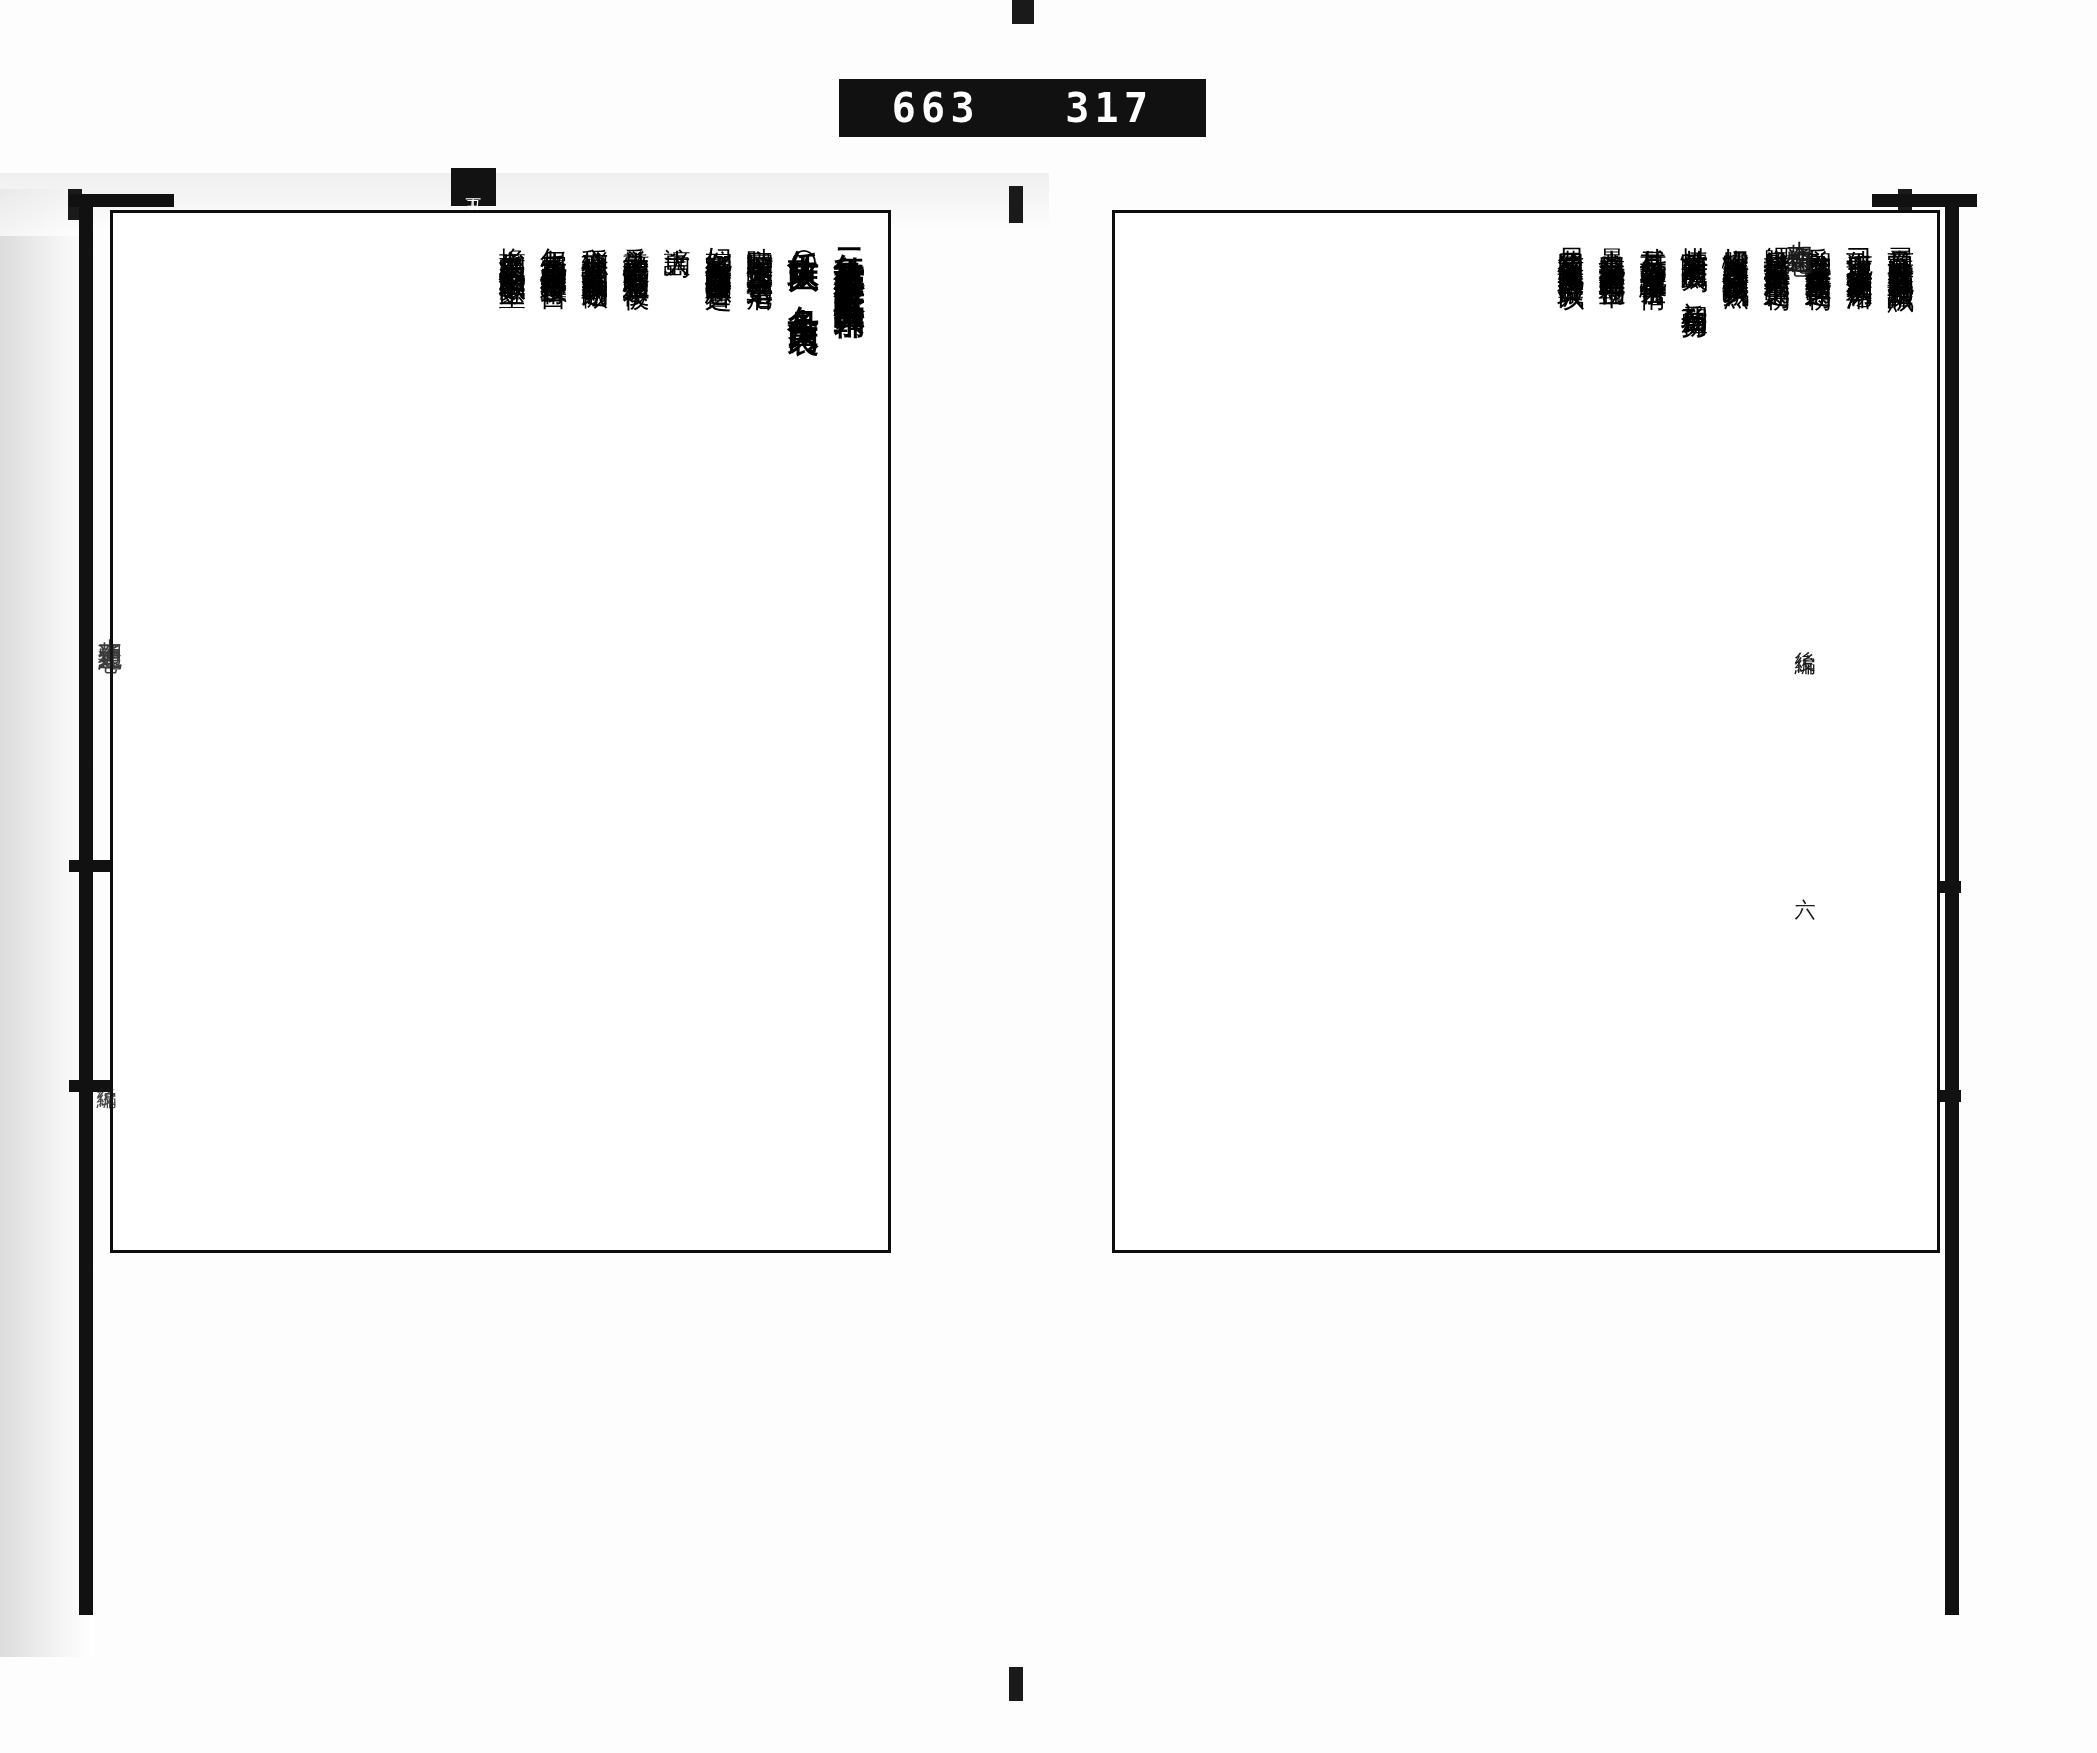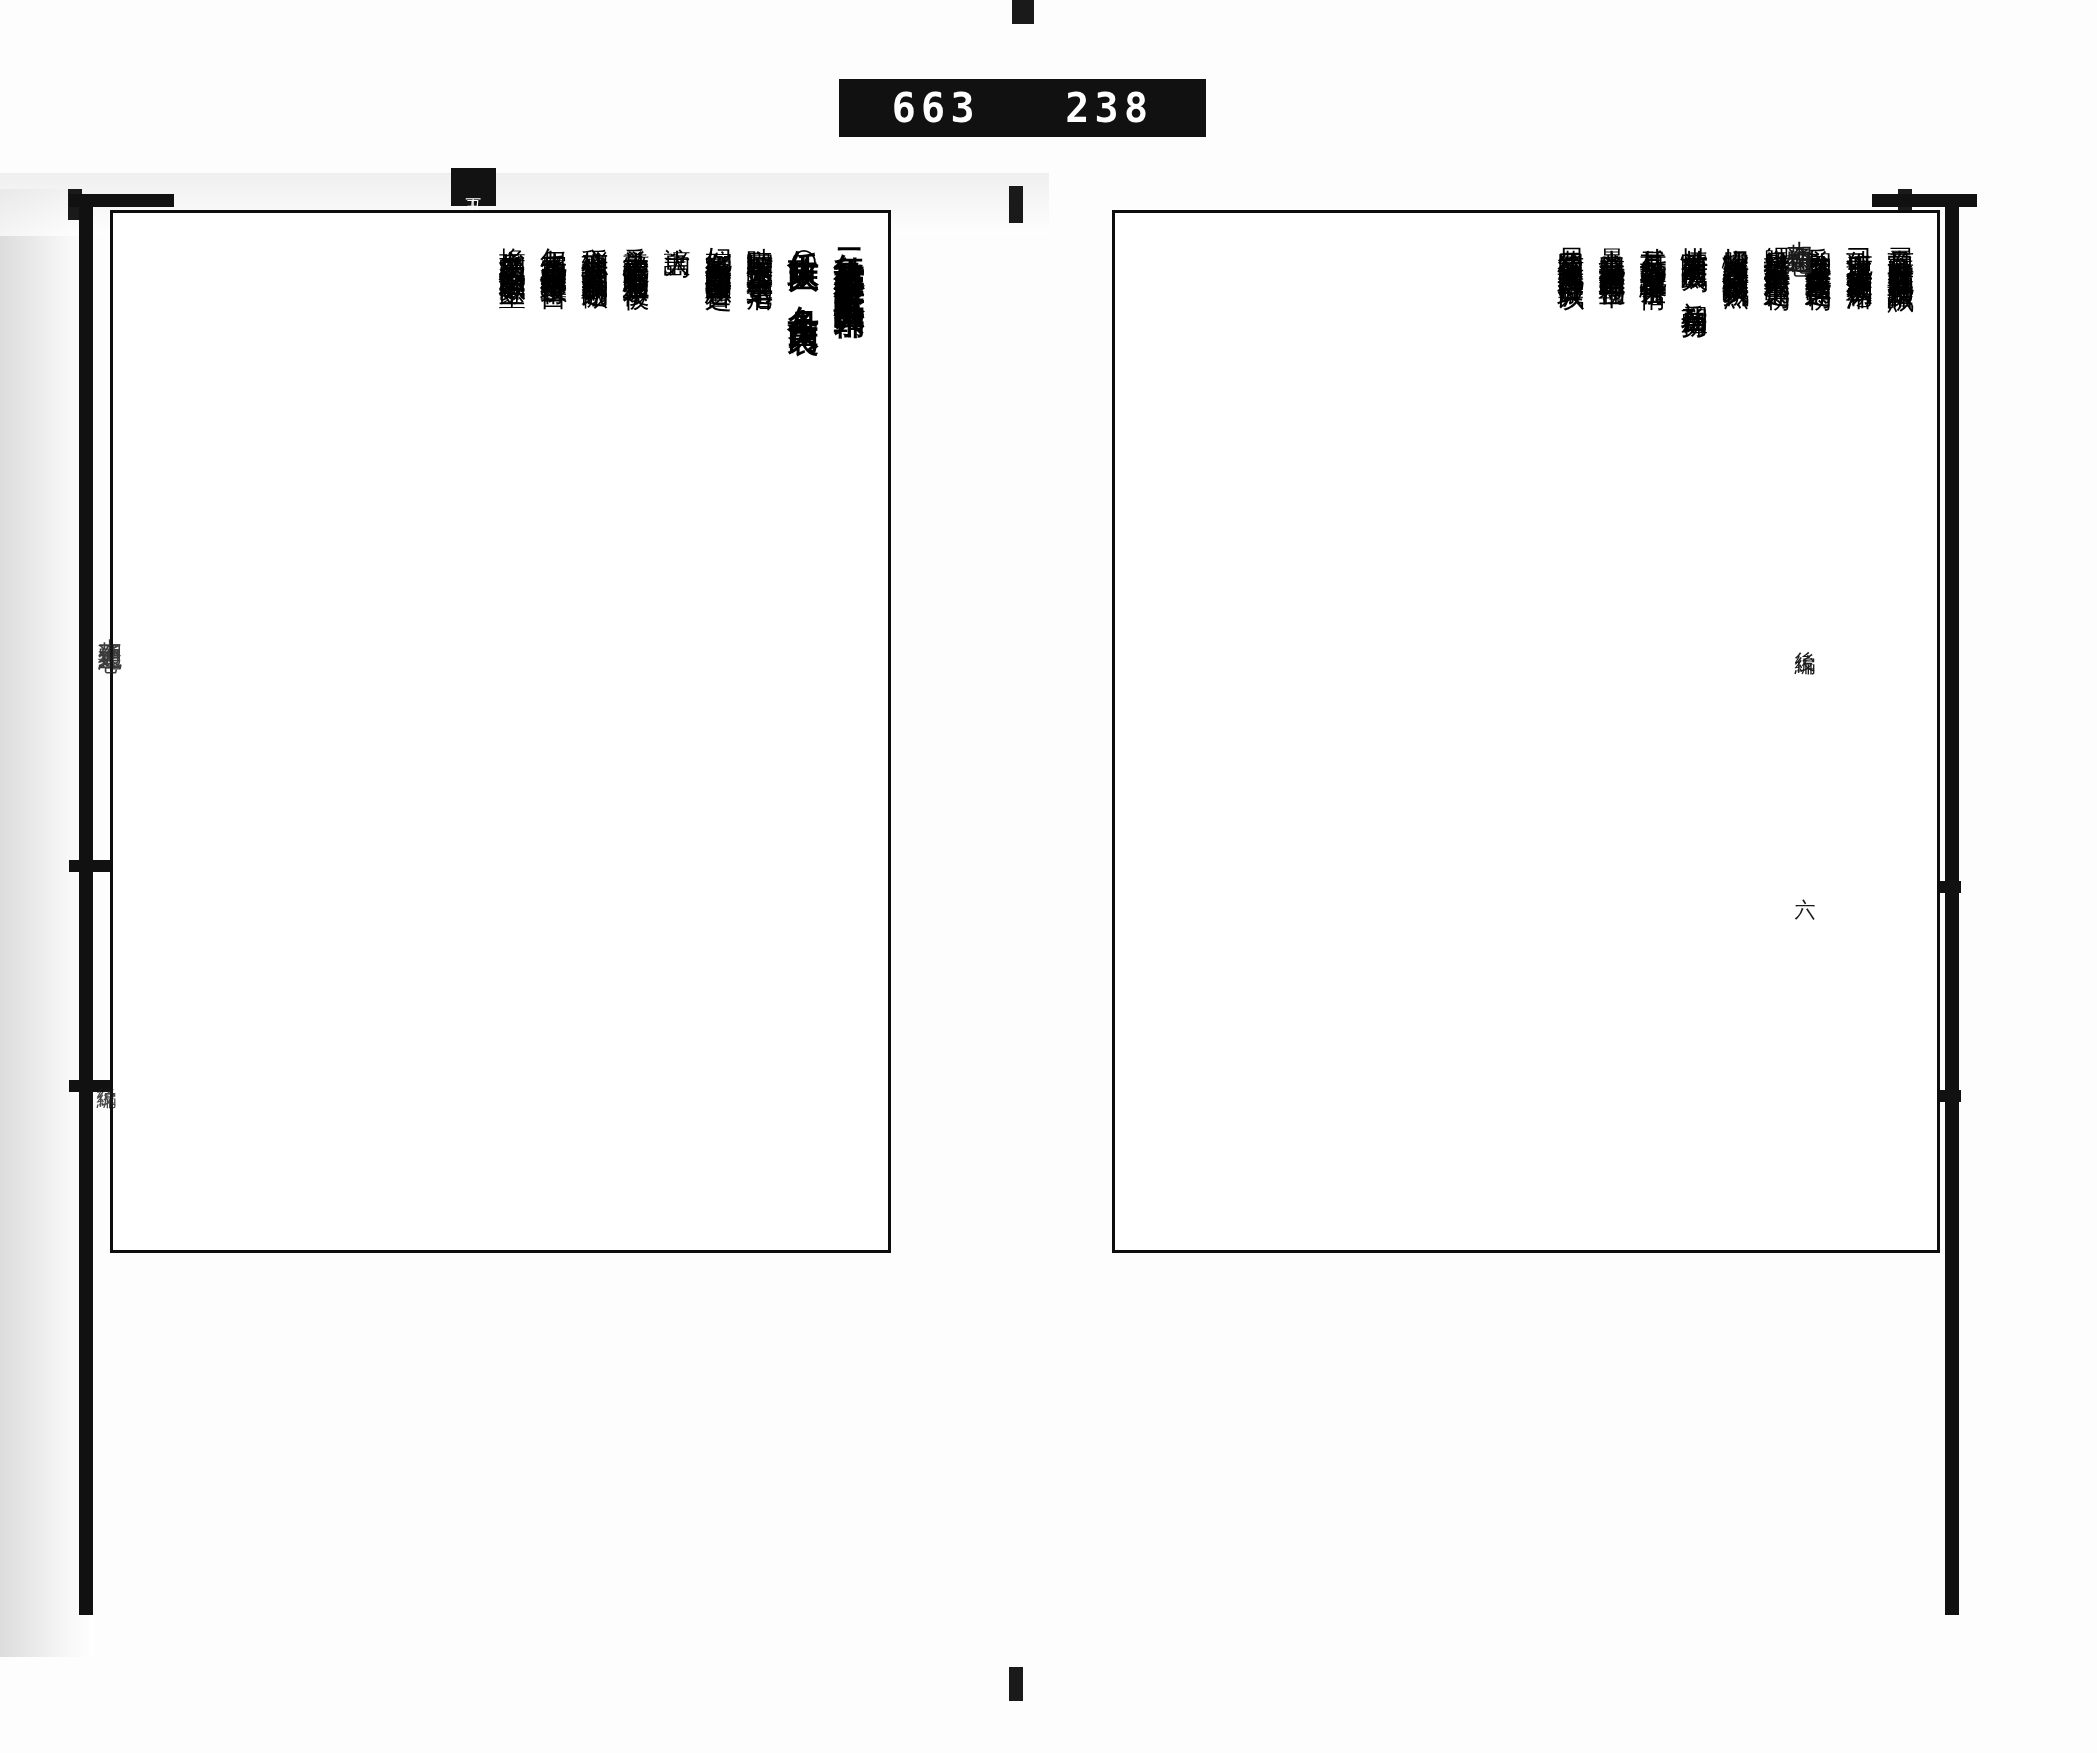--- a/index.html
+++ b/index.html
@@ -203,21 +203,21 @@
   <div class="scan-shadow-top"></div>
 
   <div class="tick tick-top-center"></div>
   <div class="tick tick-left-v"></div>
   <div class="tick tick-mid-v"></div>
   <div class="tick tick-bottom"></div>
   <div class="tick tick-right-v"></div>
 
   <div id="counter">
     <span class="digits">663</span>
-    <span class="digits">238</span>
+    <span class="digits">317</span>
   </div>
 
   <div class="page-block" id="leaf-left">
 
     <div class="leaf-edge" style="left:0; top:0; width:13.6px; height:1416px;"></div>
     <div class="leaf-edge" style="left:-10.5px; top:-5.2px; width:105px; height:13.6px;"></div>
     <div class="leaf-edge" style="left:-10.5px; top:661px; width:63px; height:11.5px;"></div>
     <div class="leaf-edge" style="left:-10.5px; top:881px; width:63px; height:11.5px;"></div>
 
     <div id="chapter-chip">丁丑</div>

